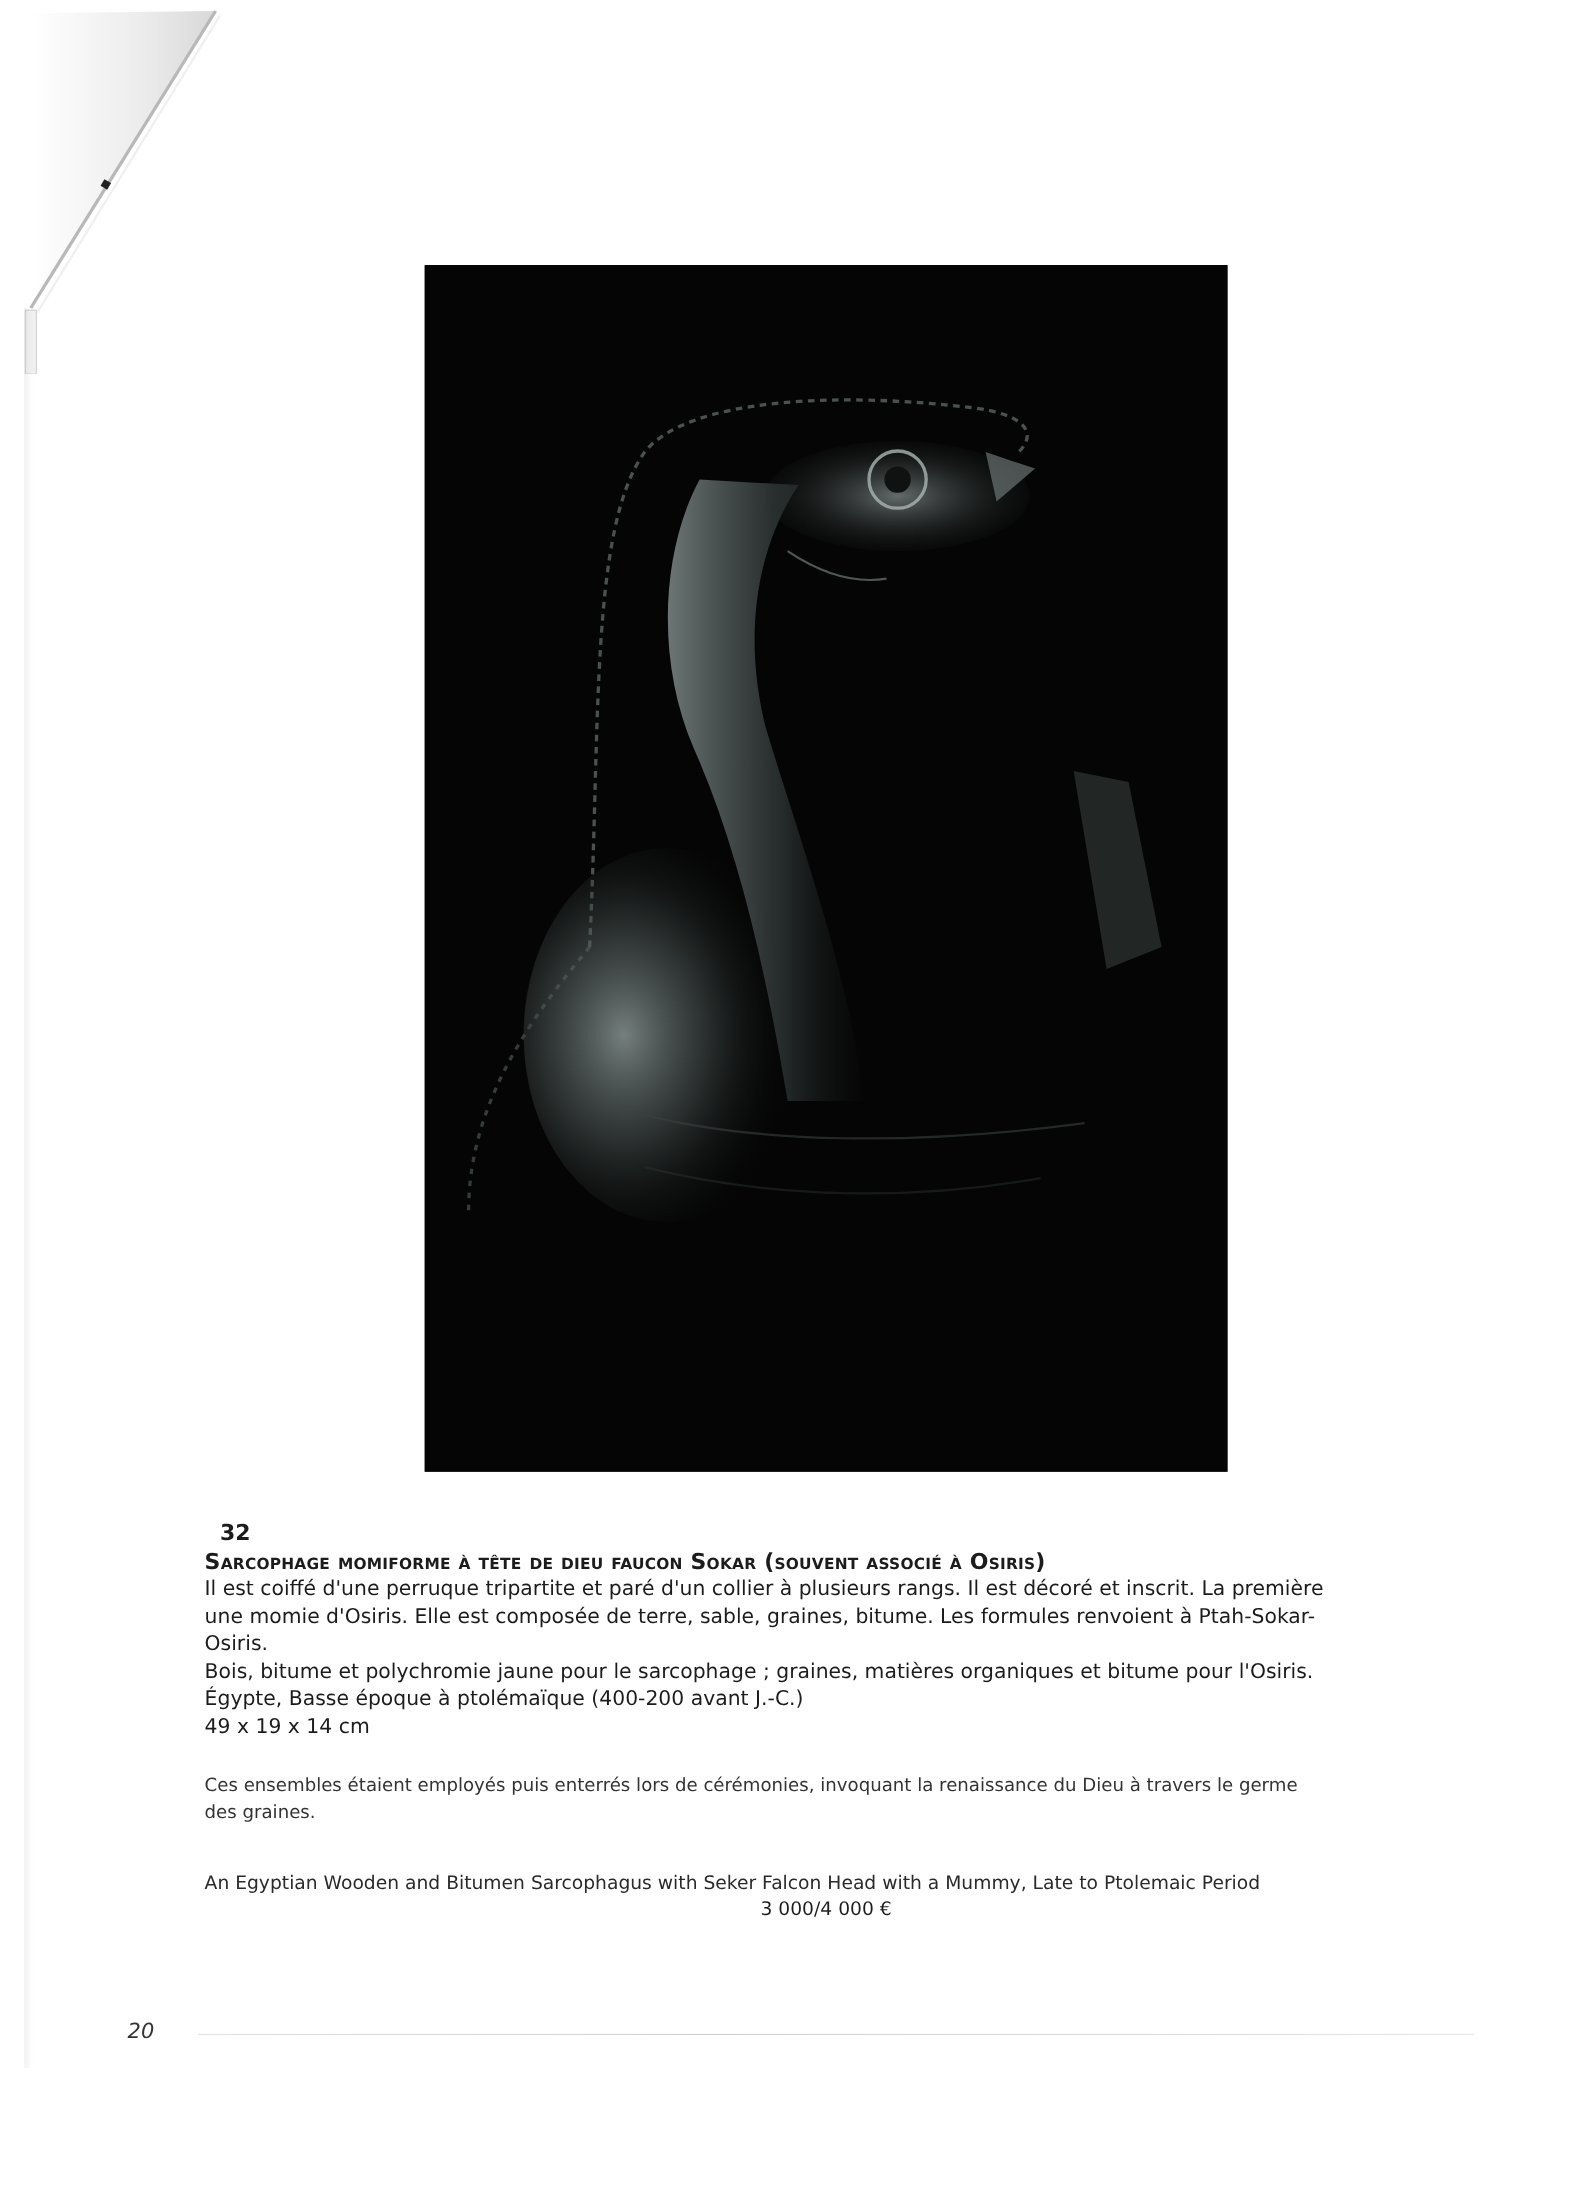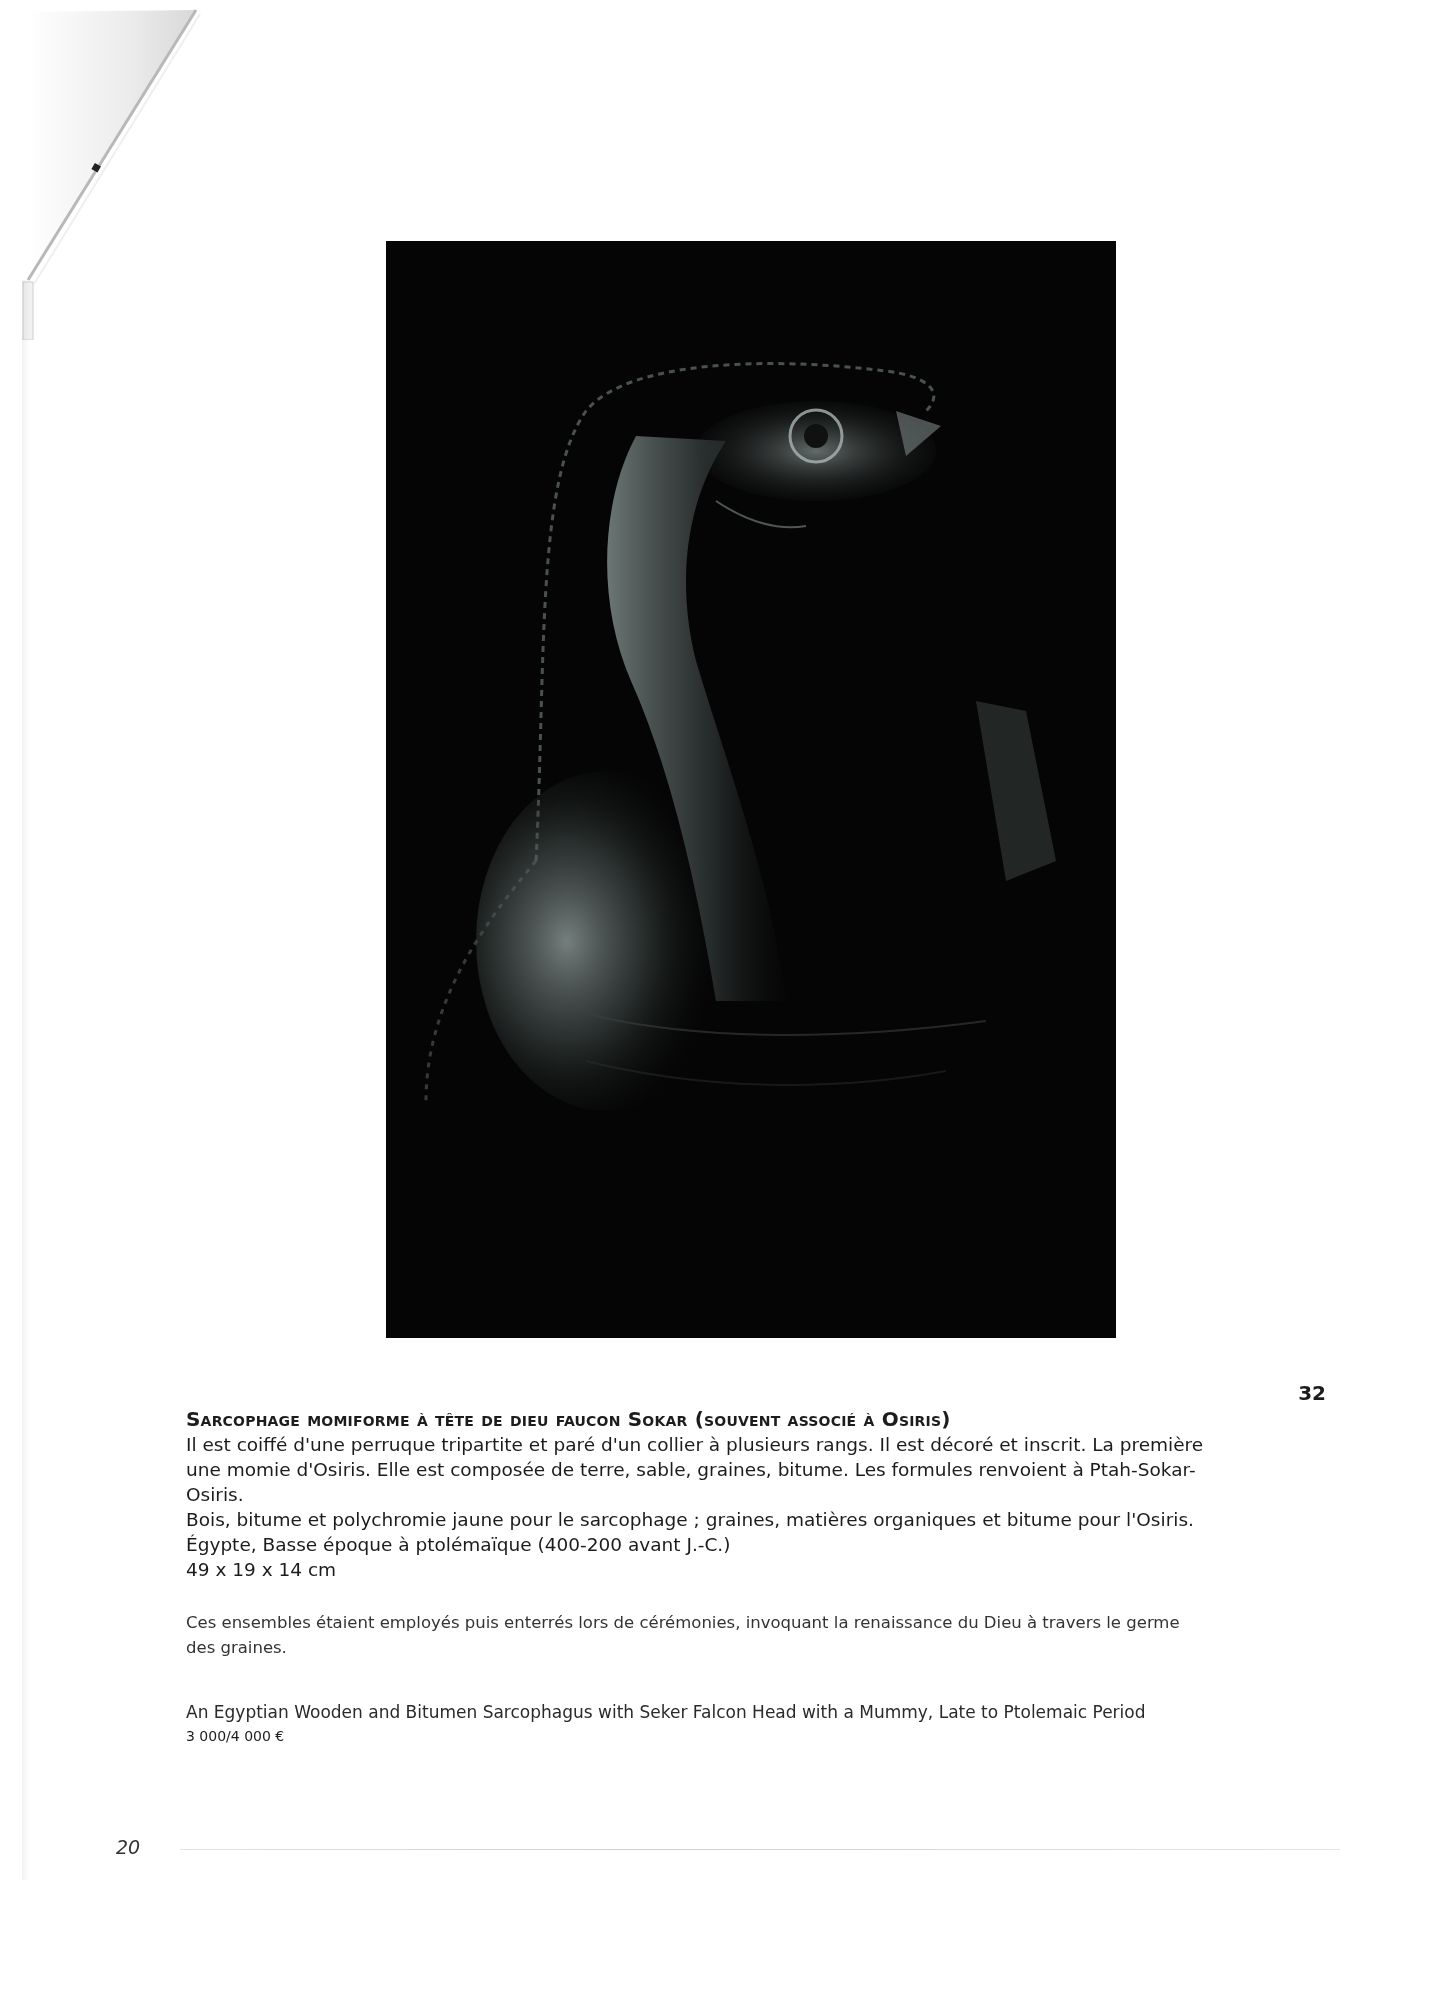--- a/index.html
+++ b/index.html
@@ -48,21 +48,20 @@
       width: 1140px;
       font-size: 18.5px;
       line-height: 25px;
       color: #1c1c1c;
     }
     .lot-number {
       font-weight: bold;
       font-size: 20px;
       margin-left: 14px;
       line-height: 26px;
-      text-align: right;
     }
     .lot-title {
       font-weight: bold;
       font-variant: small-caps;
       font-size: 20px;
       letter-spacing: 0.2px;
       line-height: 26px;
     }
     .lot-desc { margin: 0; }
     .lot-line { display: block; }
@@ -72,22 +71,22 @@
       line-height: 25px;
       color: #333;
     }
     .lot-english {
       margin-top: 40px;
       font-size: 17px;
       line-height: 24px;
       color: #2a2a2a;
     }
     .lot-estimate {
-      text-align: left;
-      font-size: 14px;
+      text-align: center;
+      font-size: 17px;
       line-height: 24px;
       padding-right: 10px;
       color: #1c1c1c;
     }
 
     
     .page-number {
       position: absolute;
       left: 116px;
       top: 1836px;

